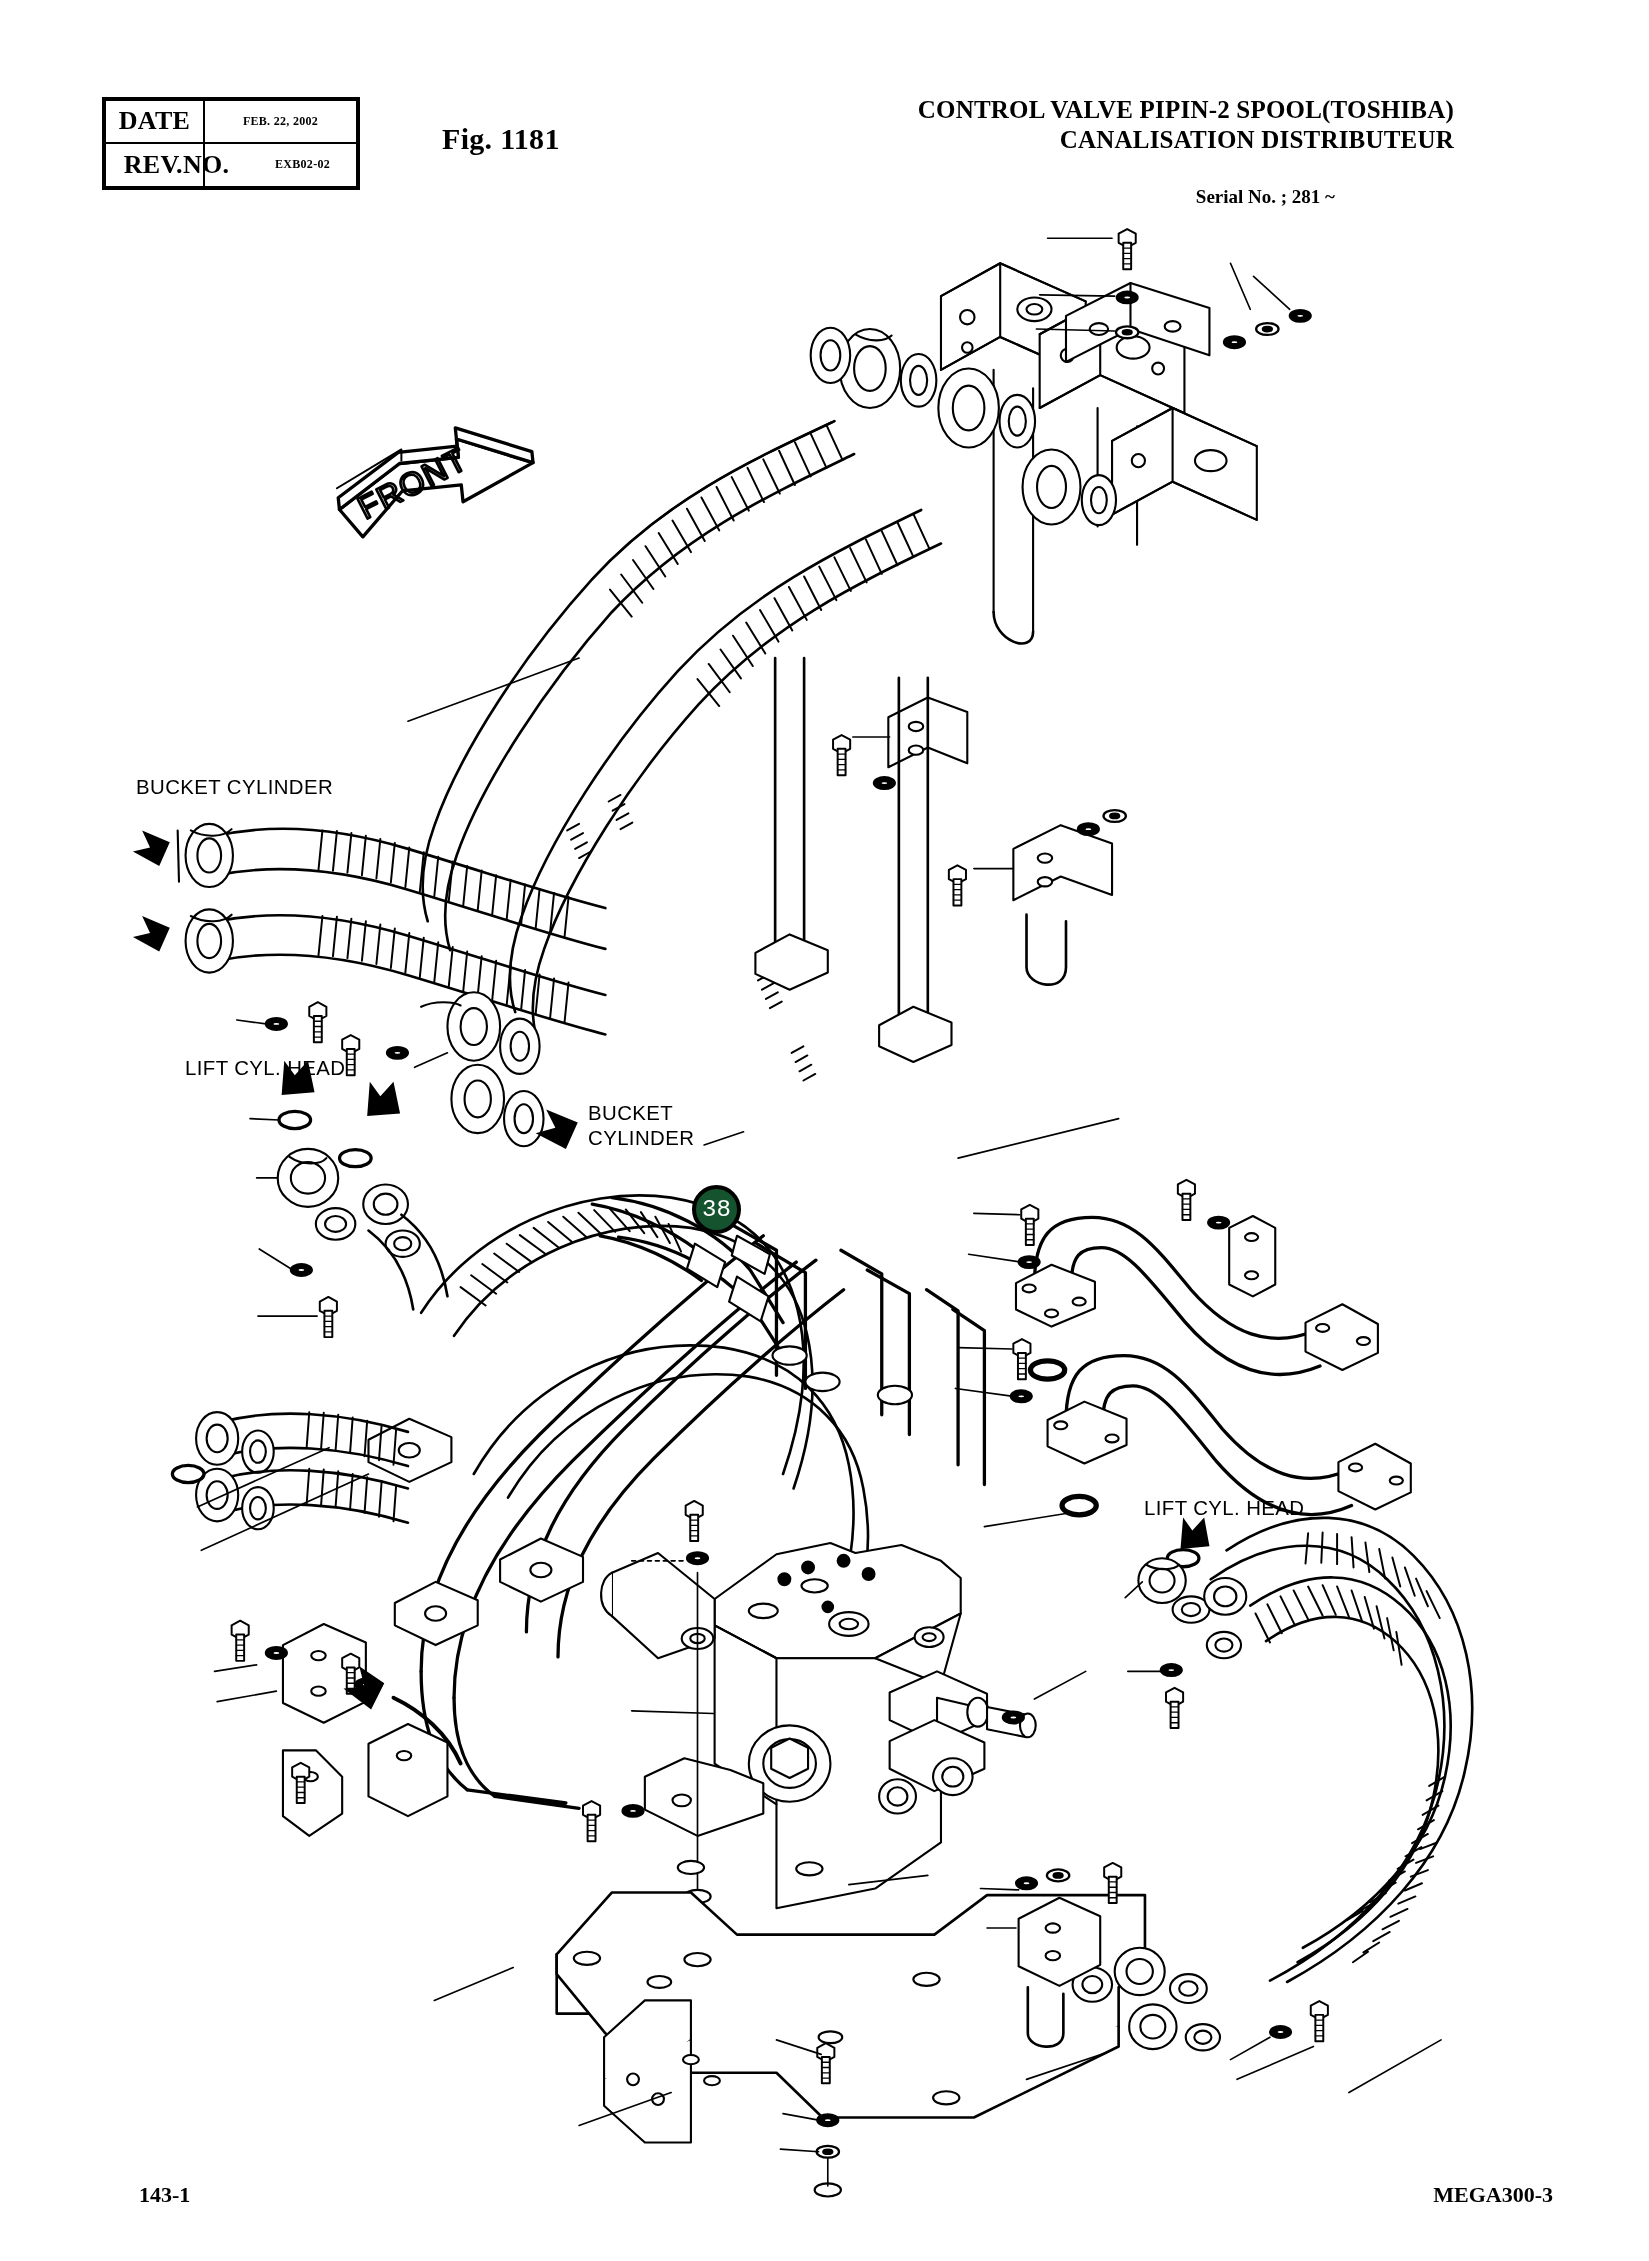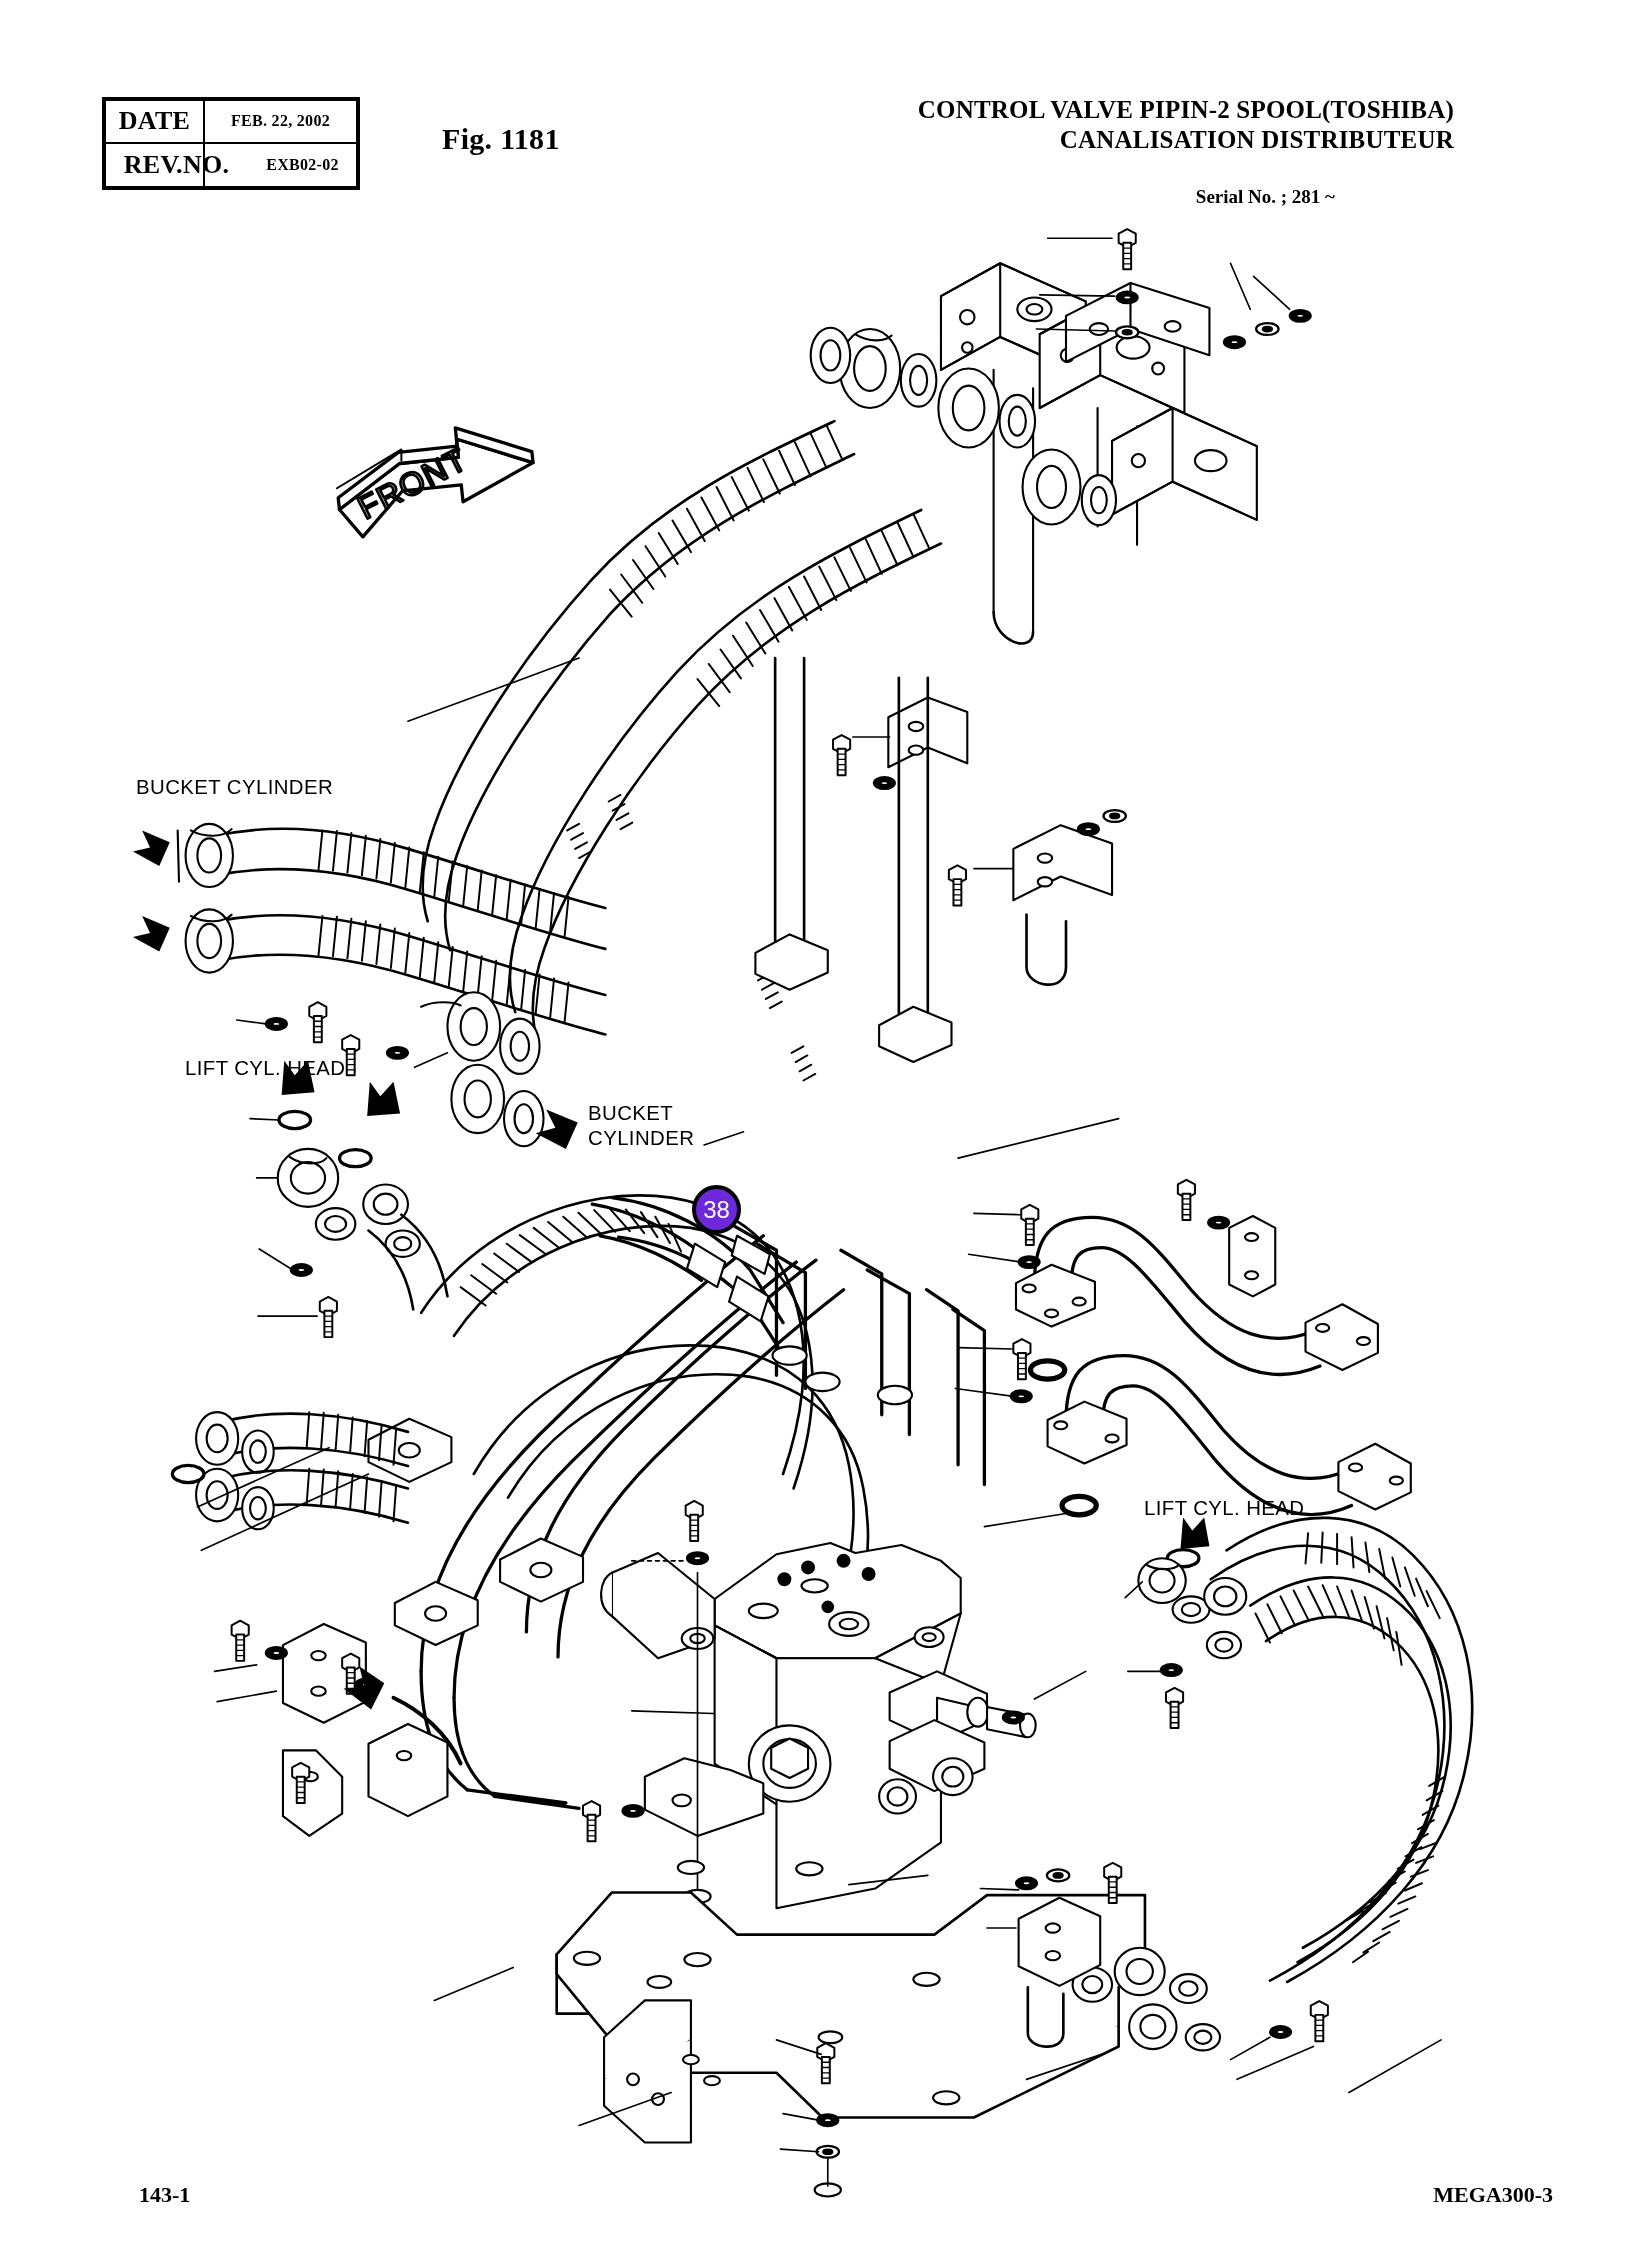--- a/index.html
+++ b/index.html
@@ -12,21 +12,21 @@
 
   
   .hdr-table{
     position:absolute;left:102px;top:97px;width:258px;height:93px;
     border:4px solid #000;box-sizing:border-box;
     display:grid;grid-template-rows:1fr 1fr;grid-template-columns:99px 1fr;
     font-family:"Liberation Serif", serif;
   }
   .hdr-cell{
     display:flex;align-items:center;justify-content:center;
-    font-weight:bold;font-size:16px;letter-spacing:0.3px;
+    font-weight:bold;font-size:12px;letter-spacing:0.3px;
     border-right:2.6px solid #000;border-bottom:2.6px solid #000;box-sizing:border-box;
   }
   .hdr-cell.c2{border-right:none;}
   .hdr-cell.r2{border-bottom:none;padding-left:44px;}
   .hdr-cell.lbl{font-size:26px;}
 
   .fig-no{
     position:absolute;left:442px;top:122px;
     font-family:"Liberation Serif", serif;font-weight:bold;font-size:30px;
     letter-spacing:0.3px;white-space:nowrap;
@@ -61,23 +61,23 @@
     font-size:20.4px;letter-spacing:0.4px;white-space:pre;line-height:1.22;
   }
 
   
   .draw{position:absolute;left:0;top:0;width:1649px;height:2261px;}
   .draw svg{display:block;}
 
   
   .bubble{
     position:absolute;width:49px;height:49px;border-radius:50%;
-    background:#6d28d9;border:4.6px solid #000;box-sizing:border-box;
+    background:#14532d;border:4.6px solid #000;box-sizing:border-box;
     display:flex;align-items:center;justify-content:center;
-    color:#fff;font-family:Liberation Sans, sans-serif;font-size:24px;
+    color:#fff;font-family:Liberation Mono, monospace;font-size:24px;
   }
 </style>
 </head>
 <body>
 
 <div class="page">
 
   <div class="hdr-table">
     <div class="hdr-cell lbl">DATE</div>
     <div class="hdr-cell c2">FEB. 22, 2002</div>

